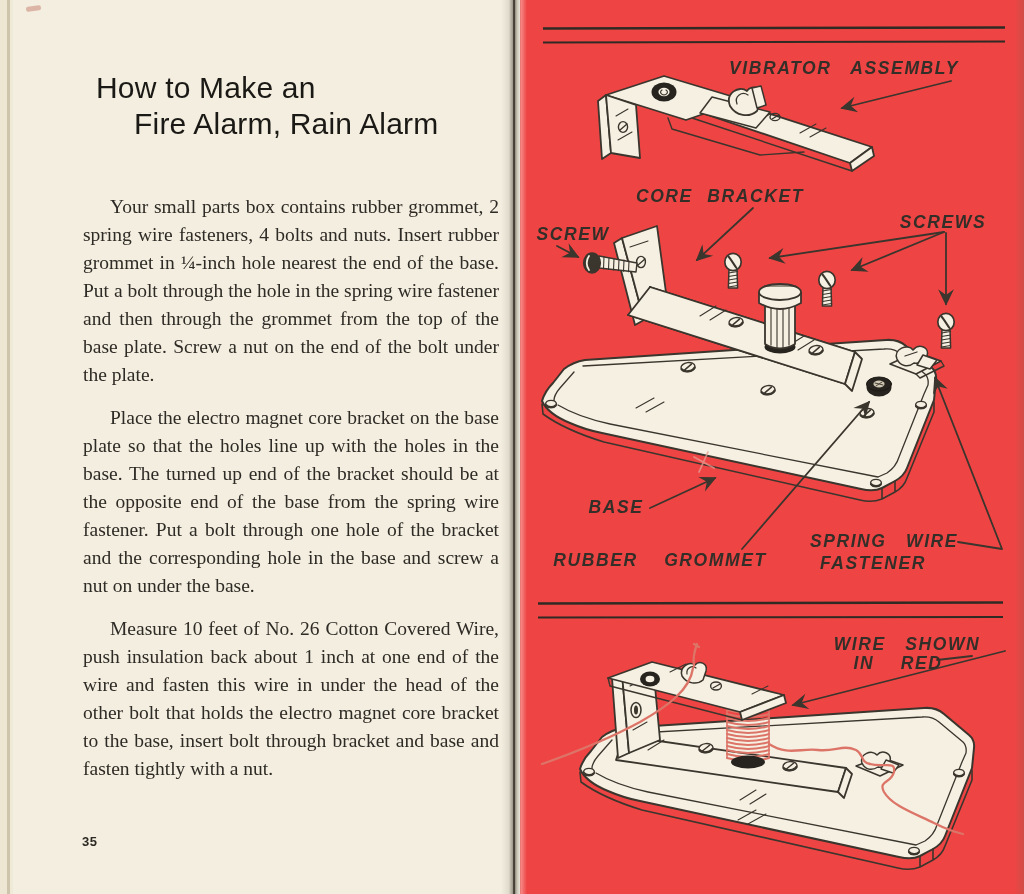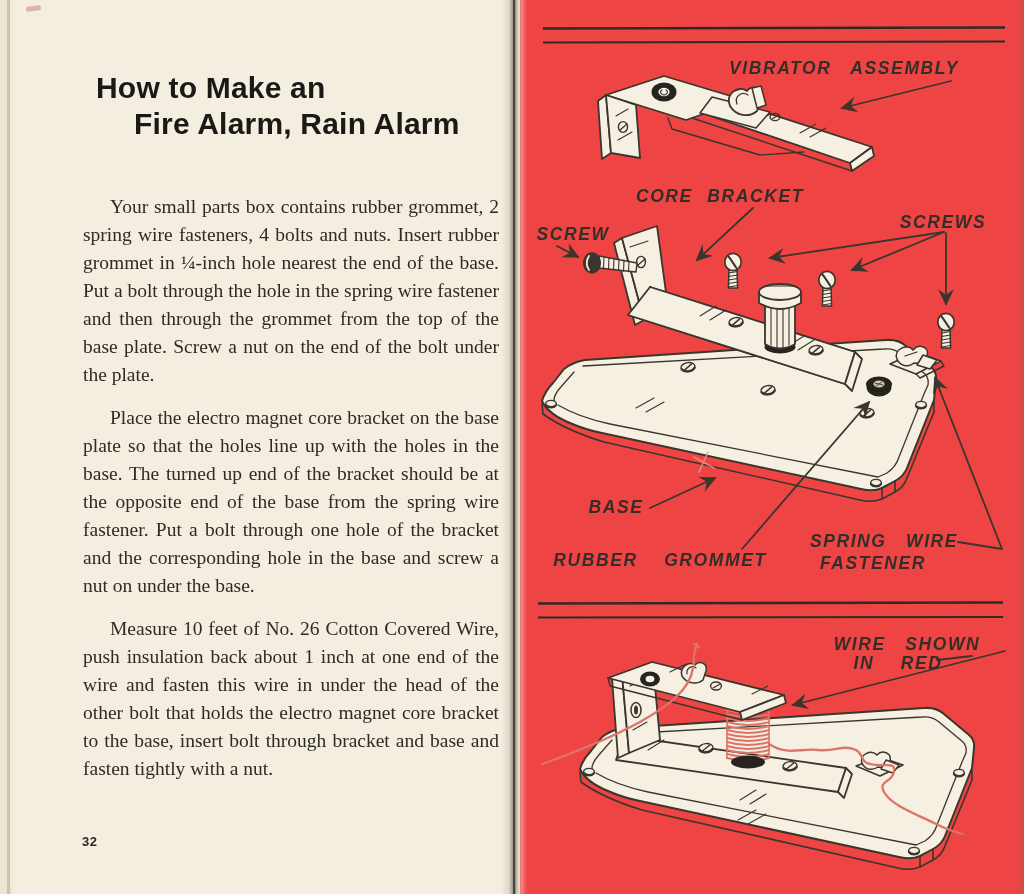--- a/index.html
+++ b/index.html
@@ -31,21 +31,21 @@
   .right-edge{
     position:absolute;right:0;top:0;width:10px;height:894px;
     background:linear-gradient(270deg,rgba(120,105,80,.25),rgba(120,105,80,0));
   }
   .left-page{position:absolute;left:20px;top:0;width:482px;height:894px;}
   .right-page{position:absolute;left:520px;top:0;width:504px;height:894px;background:#ef4444;}
 
   .title{
     position:absolute;left:76px;top:70px;width:420px;
     font-family:"Liberation Sans","DejaVu Sans",sans-serif;
-    font-weight:bold;color:#1b1915;font-size:30px;line-height:36px;letter-spacing:.2px;
+    font-weight:normal;color:#1b1915;font-size:30px;line-height:36px;letter-spacing:.2px;
   }
   .title .t2{padding-left:19px;}
   .title .t3{padding-left:38px;}
 
   .bodytext{
     position:absolute;left:62px;top:193px;width:417px;
     font-size:19.5px;line-height:28px;color:#2e2a25;
     text-align:justify;
   }
   .bodytext p{margin:0 0 15px 1px;text-indent:27px;}
@@ -74,21 +74,21 @@
 <div class="left-page">
   <div class="title">
     <div class="t1">How to Make an</div>
     <div class="t3">Fire Alarm, Rain Alarm</div>
   </div>
   <div class="bodytext">
     <p>Your small parts box contains rubber grommet, 2 spring wire fasteners, 4 bolts and nuts. Insert rubber grommet in ¼-inch hole nearest the end of the base. Put a bolt through the hole in the spring wire fastener and then through the grommet from the top of the base plate. Screw a nut on the end of the bolt under the plate.</p>
     <p>Place the electro magnet core bracket on the base plate so that the holes line up with the holes in the base. The turned up end of the bracket should be at the opposite end of the base from the spring wire fastener. Put a bolt through one hole of the bracket and the corresponding hole in the base and screw a nut on under the base.</p>
     <p>Measure 10 feet of No. 26 Cotton Covered Wire, push insulation back about 1 inch at one end of the wire and fasten this wire in under the head of the other bolt that holds the electro magnet core bracket to the base, insert bolt through bracket and base and fasten tightly with a nut.</p>
   </div>
-  <div class="pagenum">32</div>
+  <div class="pagenum">35</div>
 </div>
 
 <div class="right-page">
 <svg width="504" height="894" viewBox="520 0 504 894">
   <defs>
     <marker id="ah" viewBox="0 0 10 10" refX="8.6" refY="5" markerWidth="10" markerHeight="10" orient="auto-start-reverse">
       <path d="M0.4,0.6 L9.6,5 L0.4,9.4 L3.6,5 Z" fill="#3a352d"></path>
     </marker>
     <g id="vscrew">
       <path d="M-4,7 L-4.6,26 L4.6,26 L4,7" fill="#f5f0e2" stroke="#3a352d" stroke-width="1.5"></path>

